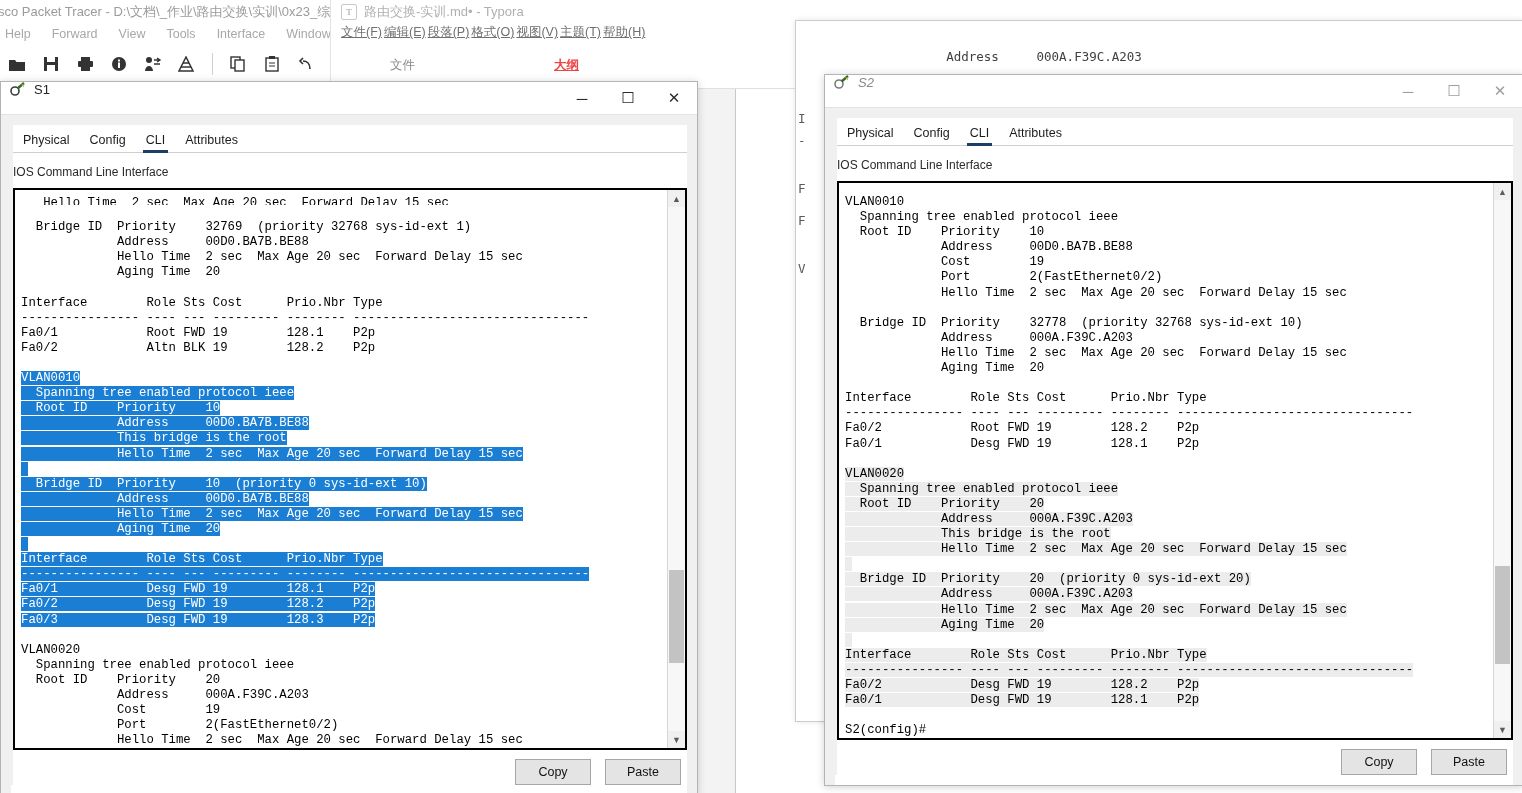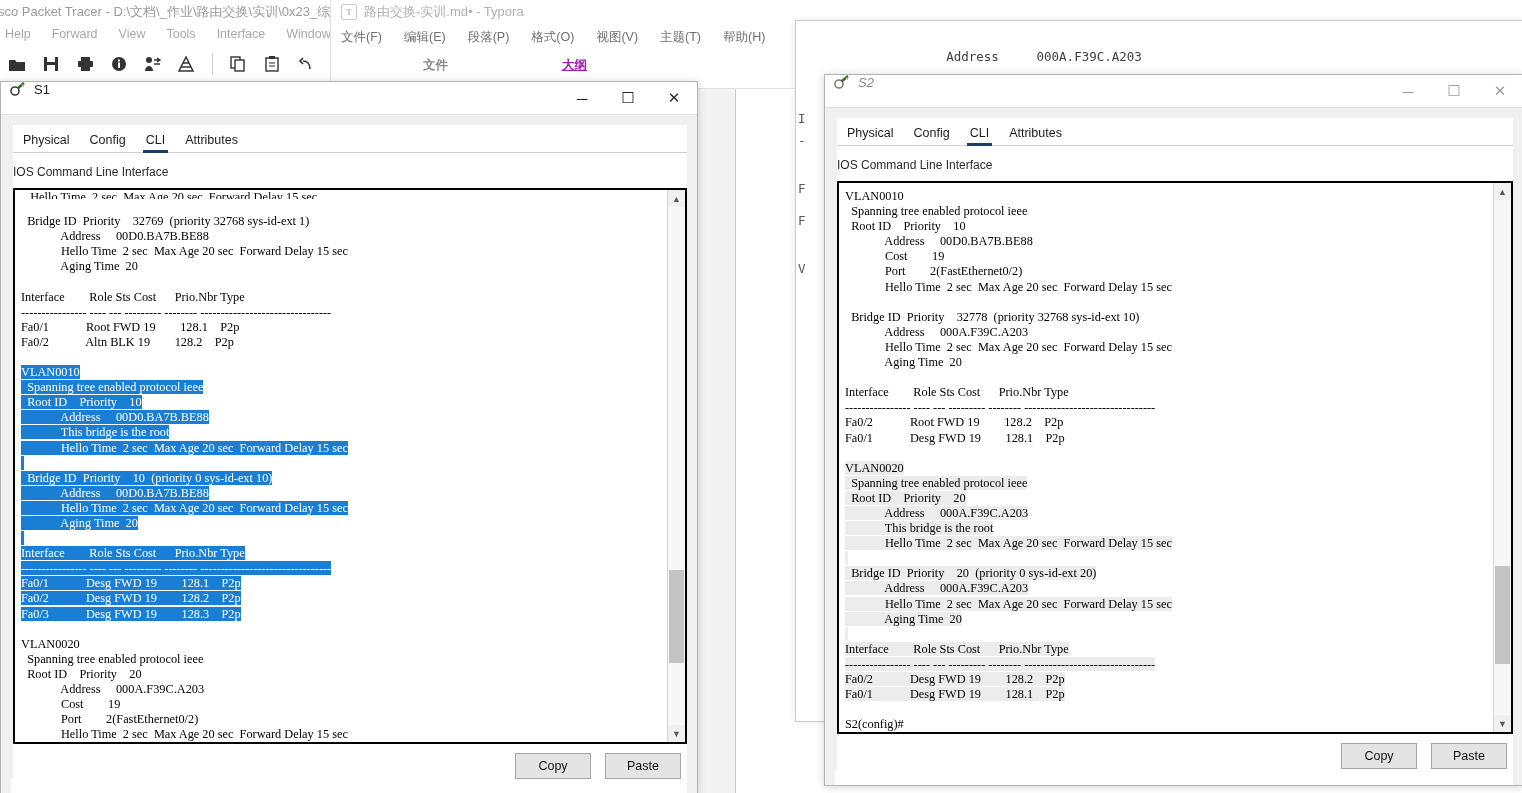--- a/index.html
+++ b/index.html
@@ -57,22 +57,22 @@
   .ty-titlebar {
     height: 24px; display: flex; align-items: center; gap: 7px;
     padding-left: 10px; font-size: 13px; color: #b0b0b0;
   }
   .ty-badge {
     width: 14px; height: 14px; border: 1px solid #c9c9c9; border-radius: 2px;
     font-size: 9px; color: #9a9a9a; display:flex; align-items:center; justify-content:center;
     font-family: "Liberation Serif", serif;
   }
   .ty-menubar {
-    height: 22px; display: flex; align-items: flex-end; gap: 22px;
-    padding-left: 10px; font-size: 12.5px; color: #707070;
+    height: 22px; display: flex; align-items: flex-start; gap: 2px;
+    padding-left: 10px; font-size: 12.5px; color: #707070; text-decoration: underline;
   }
   .ty-subbar {
     height: 38px; display: flex; align-items: center;
     font-size: 12.5px; color: #8a8a8a; position: relative;
   }
   .ty-sub-item { position: absolute; }
 
   
   .bg-window {
     position: absolute; left: 795px; top: 20px; width: 727px; height: 700px;
@@ -136,23 +136,23 @@
     text-align: left; font-size: 12px; color: #2b2b2b;
     padding: 12px 0 9px 0; background: #ffffff;
   }
   .cli-area {
     position: relative; flex: 1 1 auto;
     background: #ffffff; border: 2px solid #000000;
     display: flex; overflow: hidden;
   }
   .cli-text {
     flex: 1 1 auto; overflow: hidden; position: relative;
-    font-family: Liberation Serif, serif;
+    font-family: Liberation Mono, monospace;
     font-size: 12.3px; line-height: 15.1px;
-    color: #000000; padding: 6px 0 0 6px;
+    color: #000000; padding: 12px 0 0 6px;
     white-space: pre;
   }
   .cli-line { white-space: pre; height: 15.1px; }
   .sel-blue { background: #1a7fd4; color: #ffffff; }
   .sel-gray { background: #ececec; color: #000000; }
 
   
   .vscroll {
     width: 17px; flex: 0 0 17px; background: #f0f0f0;
     border-left: 1px solid #d6d6d6;
@@ -285,22 +285,22 @@
     <div class="ty-menubar">
       <span>文件(F)</span>
       <span>编辑(E)</span>
       <span>段落(P)</span>
       <span>格式(O)</span>
       <span>视图(V)</span>
       <span>主题(T)</span>
       <span>帮助(H)</span>
     </div>
     <div class="ty-subbar">
-      <span class="ty-sub-item" style="left:92px;font-weight:bold;">文件</span>
-      <span class="ty-sub-item" style="left:231px; color:#a21caf; font-weight:bold;text-decoration:underline;">大纲</span>
+      <span class="ty-sub-item" style="left:59px;">文件</span>
+      <span class="ty-sub-item" style="left:223px; color:#ef4444; font-weight:bold;text-decoration:underline;">大纲</span>
     </div>
   </div>
 
   <div class="bg-window">
     <div class="bg-line bg-faint" style="left:135px; top:4px; letter-spacing:1px; opacity:0.55;">                              </div>
     <div class="bg-line" style="left:90px; top:28px;">        Address     000A.F39C.A203</div>
     <div class="bg-line bg-faint" style="left:2px; top:90px;">I</div>
     <div class="bg-line bg-faint" style="left:2px; top:112px;">-</div>
     <div class="bg-line bg-faint" style="left:2px; top:160px;">F</div>
     <div class="bg-line bg-faint" style="left:2px; top:192px;">F</div>

